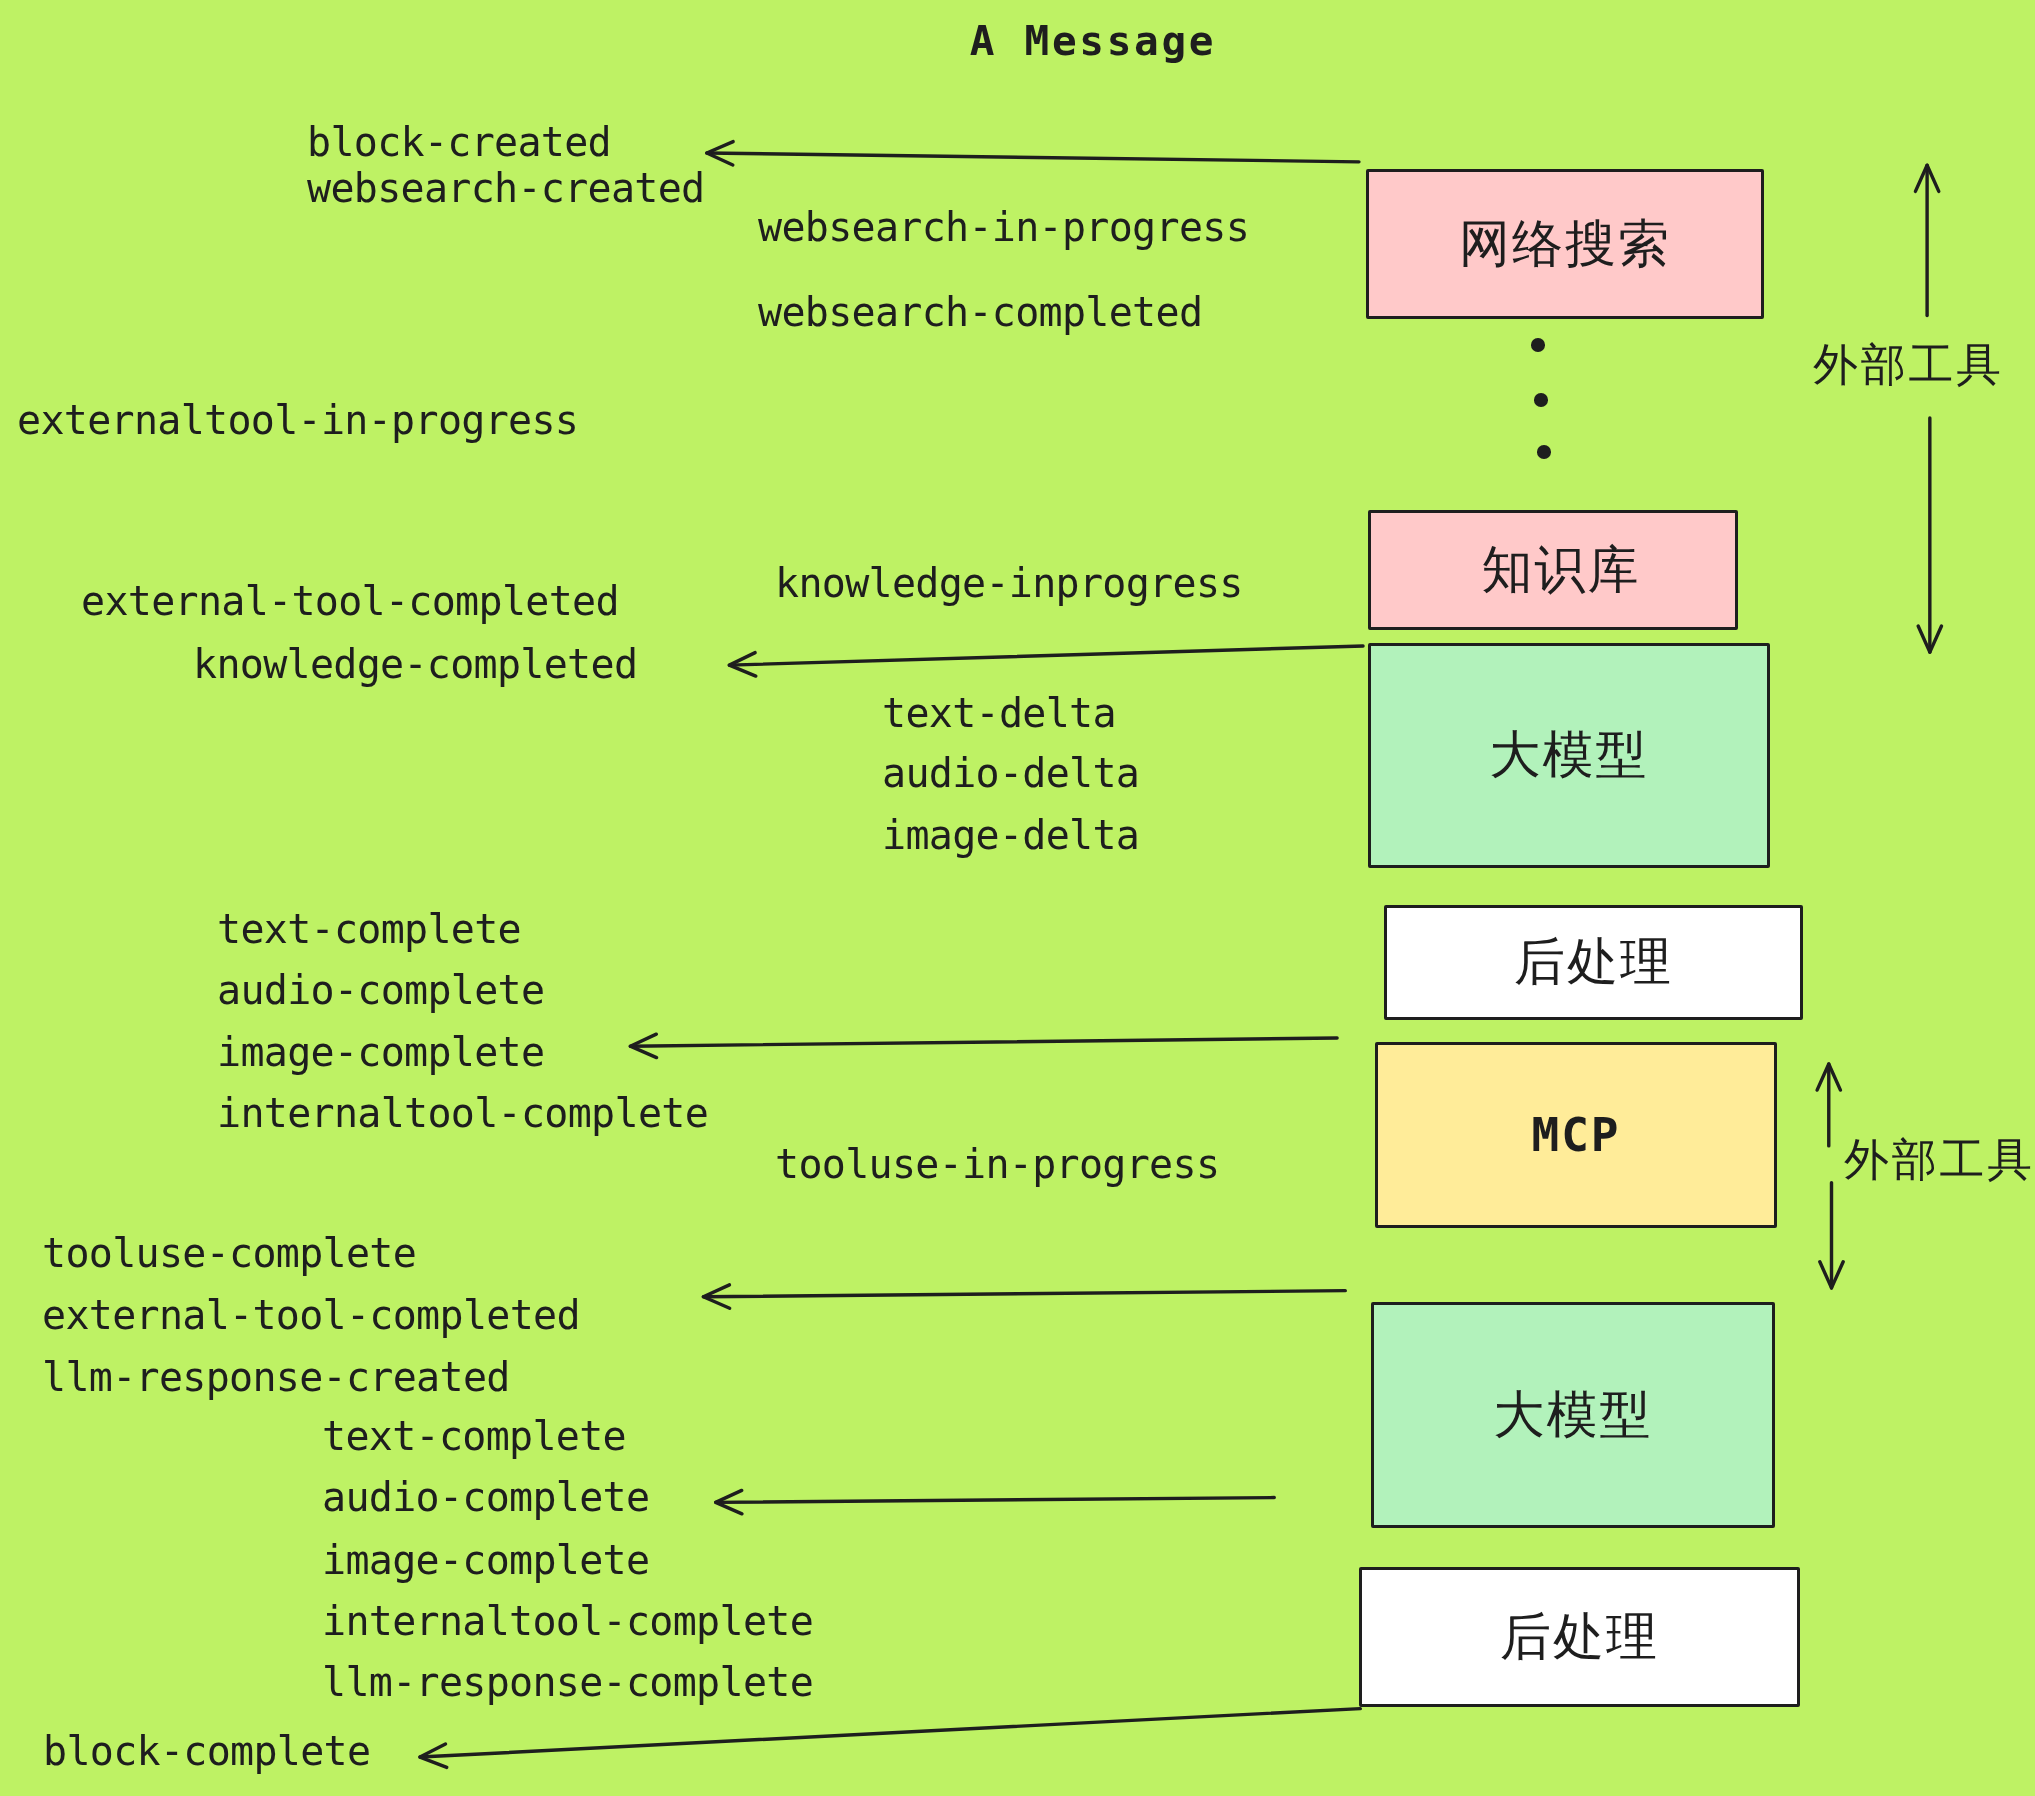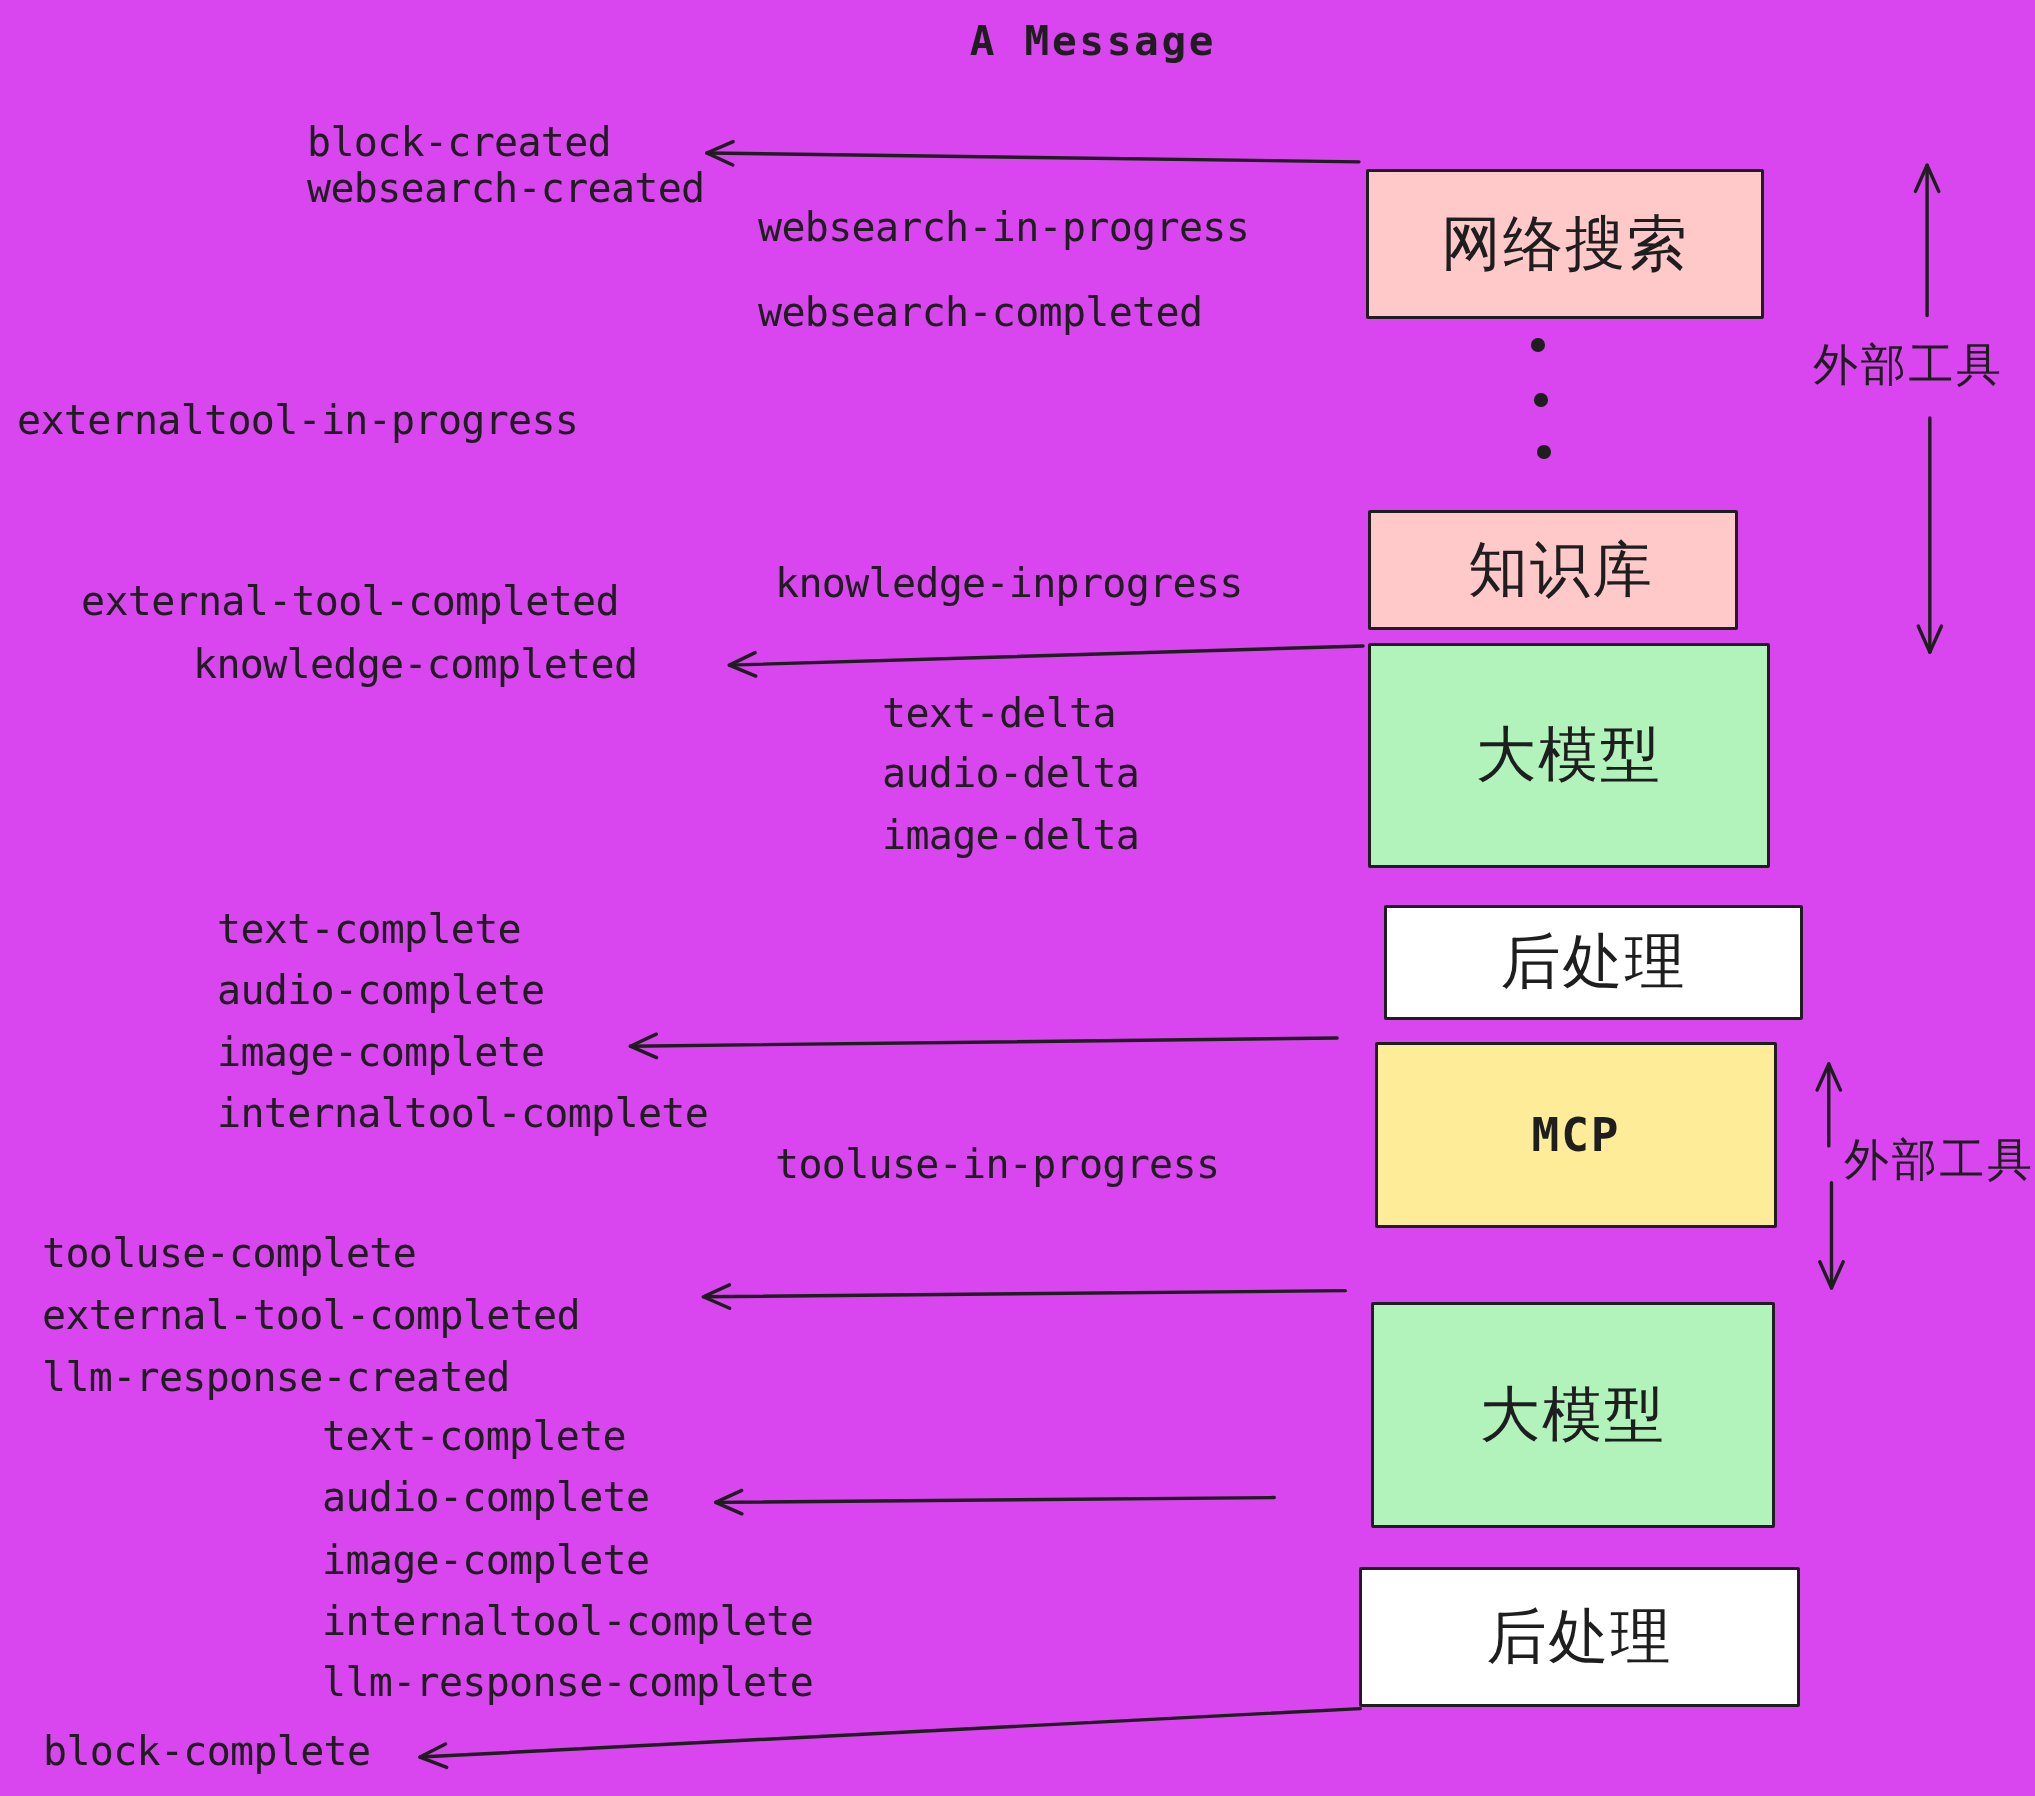--- a/index.html
+++ b/index.html
@@ -4,21 +4,21 @@
 <style>
   html, body {
     margin: 0;
     padding: 0;
     background: #ffffff;
   }
   .canvas {
     position: relative;
     width: 2035px;
     height: 1796px;
-    background: #d946ef;
+    background: #bef264;
     overflow: hidden;
     font-family: "DejaVu Sans Mono", monospace;
     color: #1e1e1e;
   }
   .title {
     position: absolute;
     transform: translateX(-50%);
     font-size: 41px;
     font-weight: bold;
     letter-spacing: 2.7px;
@@ -36,21 +36,21 @@
   .box {
     position: absolute;
     border: 3.4px solid #1e1e1e;
     border-radius: 2px;
     display: flex;
     align-items: center;
     justify-content: center;
     box-sizing: border-box;
   }
   .box-label {
-    font-size: 60px;
+    font-size: 51px;
     letter-spacing: 2px;
     white-space: nowrap;
     font-family: Liberation Sans, sans-serif;
   }
   .box-label.mono {
     font-family: "DejaVu Sans Mono", monospace;
     font-size: 46px;
     font-weight: bold;
   }
   .side-label {

